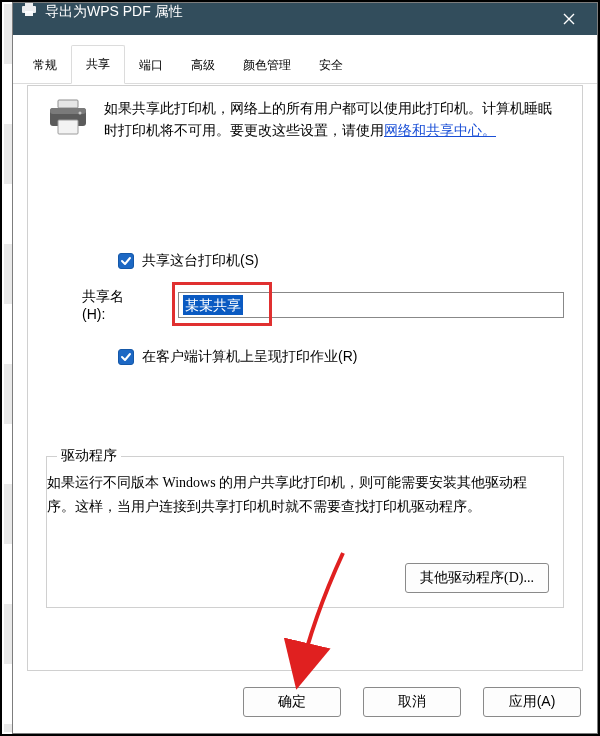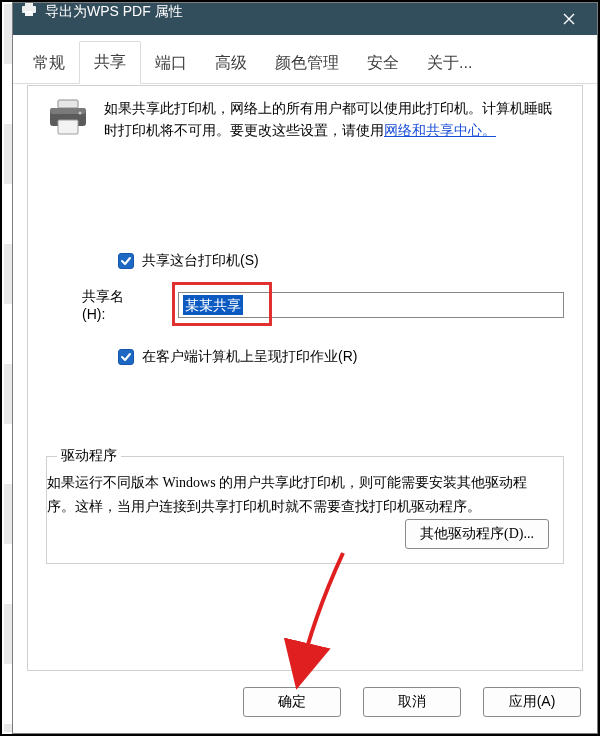--- a/index.html
+++ b/index.html
@@ -61,22 +61,22 @@
   .tabs {
     display: flex;
     align-items: flex-end;
     height: 48px;
     padding: 0 6px;
     border-bottom: 1px solid #dcdcdc;
     background: #fff;
   }
   .tab {
     padding: 10px 14px 10px 14px;
-    font-size: 16px;
-    color: #404040;
+    font-size: 12px;
+    color: #000000;
     position: relative;
     top: 1px;
   }
   .tab.active {
     background: #fff;
     border: 1px solid #dcdcdc;
     border-bottom: 1px solid #fff;
     border-radius: 2px 2px 0 0;
   }
   .panel {
@@ -192,20 +192,21 @@
     font-size: 14px;
   }
   .group-body {
     font-size: 14px;
     line-height: 24px;
     margin-top: 6px;
   }
   .group-btn-row {
     display: flex;
     justify-content: flex-end;
+    margin-top: 44px;
   }
   .btn {
     height: 30px;
     min-width: 90px;
     padding: 0 14px;
     border: 1px solid #8a8a8a;
     background: #fdfdfd;
     font-family: inherit;
     font-size: 14px;
     border-radius: 3px;
@@ -263,21 +264,20 @@
       </span>
     </div>
 
     <div class="tabs">
       <div class="tab"><span>常规</span></div>
       <div class="tab active"><span>共享</span></div>
       <div class="tab"><span>端口</span></div>
       <div class="tab"><span>高级</span></div>
       <div class="tab"><span>颜色管理</span></div>
       <div class="tab"><span>安全</span></div>
-      <div class="tab"><span>关于...</span></div>
     </div>
 
     <div class="panel">
 
       <div class="info-row">
         <div class="big-printer">
           <svg width="44" height="40" viewBox="0 0 44 40">
             <rect x="12" y="2" width="20" height="8" rx="1" fill="#e6e6e6" stroke="#8f8f8f"></rect>
             <rect x="4" y="10" width="36" height="18" rx="3" fill="#5b5b5b"></rect>
             <rect x="4" y="10" width="36" height="6" rx="3" fill="#7a7a7a"></rect>

